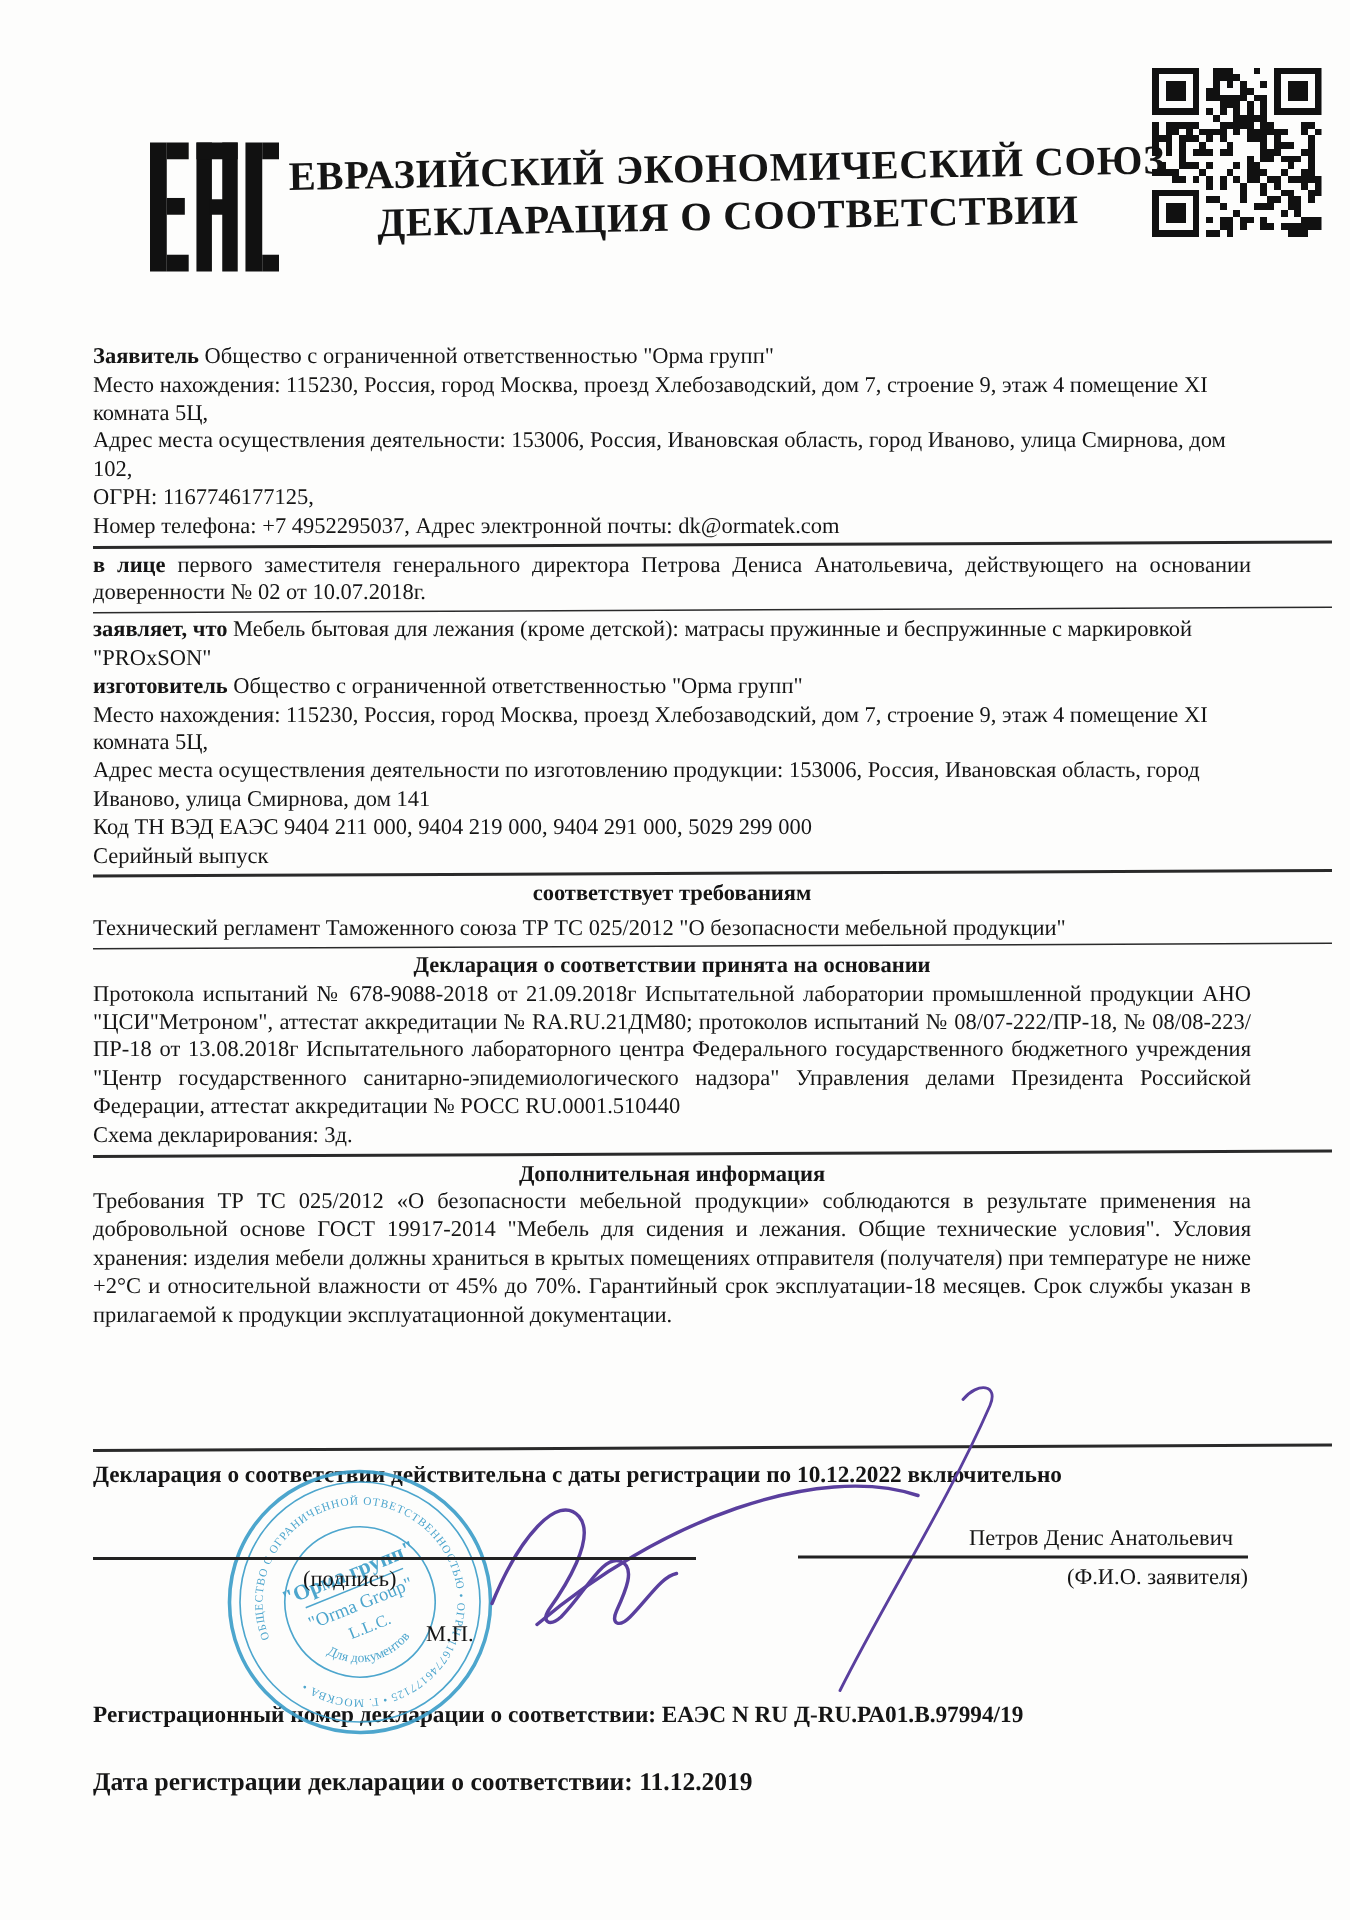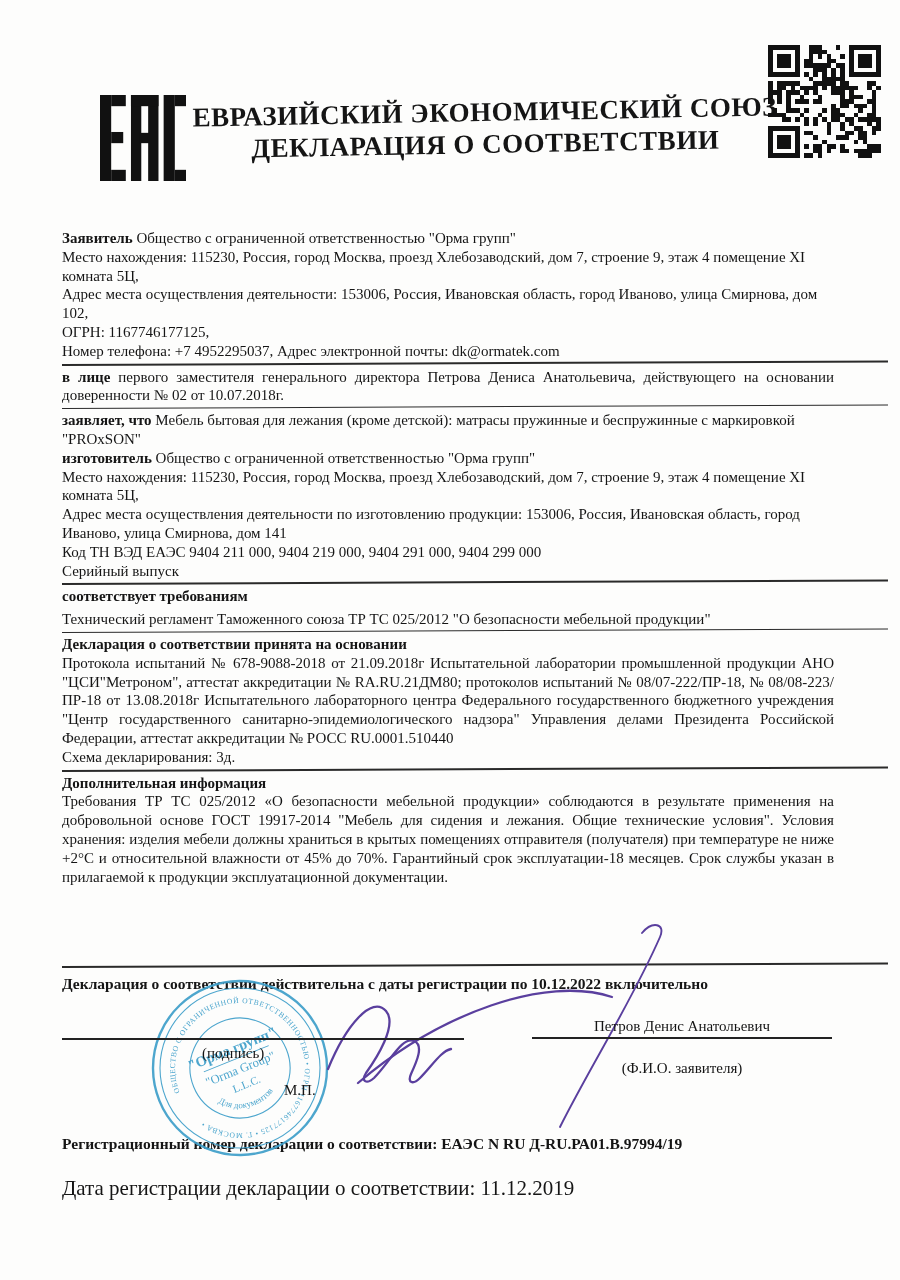--- a/index.html
+++ b/index.html
@@ -14,37 +14,37 @@
   .qr{position:absolute;left:768px;top:45px;}
   
   .main{position:absolute;left:62px;top:197px;width:772px;z-index:1;
         font-size:15px;line-height:18.8px;margin-top:32px;}
   .main p{margin:0;}
   .just{text-align:justify;}
   .sep{border:none;border-top:2px solid #2a2a2a;width:826px;margin:3px 0 2px 0;
        transform:rotate(-0.25deg);transform-origin:left center;}
   .sep.thin{border-top-width:1.6px;}
   b.lbl{font-weight:bold;}
-  .shead{font-weight:bold;}
+  .shead{font-weight:bold;text-align:center;}
   .gap{height:4px;}
   
   .bottom{position:absolute;left:62px;top:966px;width:772px;height:314px;
           background:#fdfdfc;z-index:2;font-size:15px;line-height:20px;}
   .validity{font-weight:bold;font-size:15.5px;margin:6px 0 0 0;}
   .sig-area{position:relative;height:128px;margin-top:2px;}
   .sig-line{position:absolute;left:0;top:42px;width:402px;border-top:2px solid #222;}
   .sig-caption{position:absolute;left:140px;top:47px;width:130px;text-align:left;}
   .mp{position:absolute;left:178px;top:84px;margin-left:44px;}
-  .name-block{position:absolute;left:470px;top:20px;width:300px;text-align:center;}
+  .name-block{position:absolute;left:470px;top:20px;width:300px;text-align:right;}
   .name-line{border-bottom:2px solid #222;padding:0 10px 1px 10px;}
-  .name-caption{margin-top:19px;}
+  .name-caption{margin-top:3px;}
   .stamp{position:absolute;left:83px;top:-23px;opacity:.92;}
   .autograph{position:absolute;left:178px;top:-79px;pointer-events:none;}
   .reg{font-weight:bold;font-size:15.5px;margin:10px 0 0 0;}
-  .date{font-weight:normal;font-size:21px;margin:24px 0 0 0;}
+  .date{font-weight:bold;font-size:17px;margin:24px 0 0 0;}
 </style>
 </head>
 <body>
 
 <div class="page">
 
   <div class="hdr">
     <svg class="eac-logo" width="86" height="92" viewBox="0 0 100 100">
       <g fill="#111">
 
@@ -87,21 +87,21 @@
     <p class="just"><b class="lbl">в лице</b><span> первого заместителя генерального директора Петрова Дениса Анатольевича, действующего на основании доверенности № 02 от 10.07.2018г.</span></p>
 
     <hr class="sep thin">
 
     <p><b class="lbl">заявляет, что</b><span> Мебель бытовая для лежания (кроме детской): матрасы пружинные и беспружинные с маркировкой "PROxSON"</span></p>
 
     <div>
       <p><b class="lbl">изготовитель</b><span> Общество с ограниченной ответственностью "Орма групп"</span></p>
       <p>Место нахождения: 115230, Россия, город Москва, проезд Хлебозаводский, дом 7, строение 9, этаж 4 помещение XI комната 5Ц,</p>
       <p>Адрес места осуществления деятельности по изготовлению продукции: 153006, Россия, Ивановская область, город Иваново, улица Смирнова, дом 141</p>
-      <p>Код ТН ВЭД ЕАЭС 9404 211 000, 9404 219 000, 9404 291 000, 9404 299 000</p>
+      <p>Код ТН ВЭД ЕАЭС 9404 211 000, 9404 219 000, 9404 291 000, 5029 299 000</p>
       <p>Серийный выпуск</p>
     </div>
 
     <hr class="sep">
 
     <div>
       <p class="shead">соответствует требованиям</p>
       <div class="gap"></div>
       <p class="just">Технический регламент Таможенного союза ТР ТС 025/2012 "О безопасности мебельной продукции"</p>
     </div>

